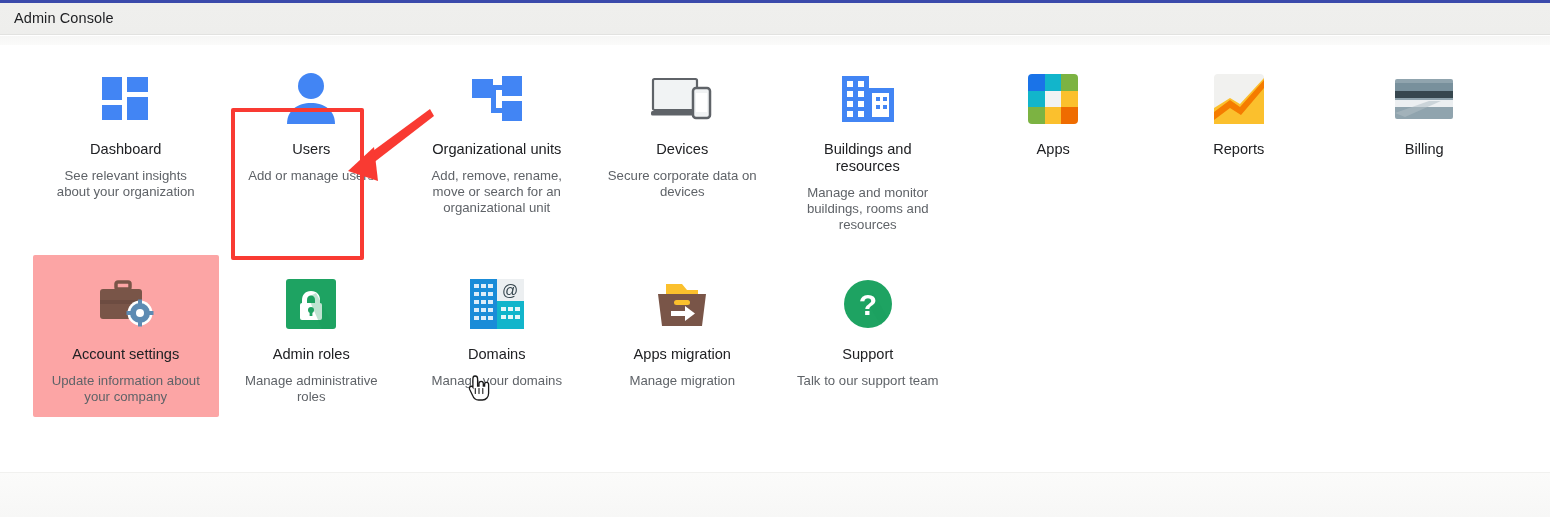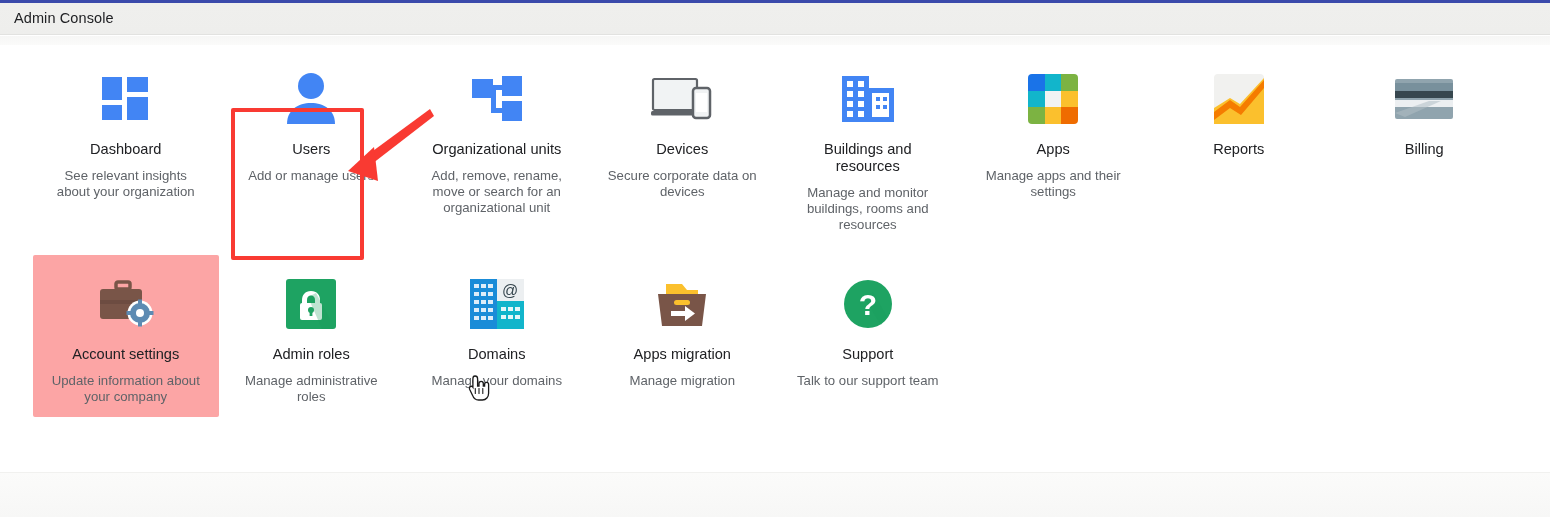--- a/index.html
+++ b/index.html
@@ -232,21 +232,20 @@
           <rect x="0" y="17" width="17" height="16" fill="#12b5cb"></rect>
           <rect x="17" y="17" width="16" height="16" fill="#f1f3f4"></rect>
           <rect x="33" y="17" width="17" height="16" fill="#fbc02d"></rect>
           <rect x="0" y="33" width="17" height="17" fill="#7cb342"></rect>
           <rect x="17" y="33" width="16" height="17" fill="#fbc02d"></rect>
           <rect x="33" y="33" width="17" height="17" fill="#ef6c00"></rect>
         </g>
       </svg>
           </div>
           <div class="t-label">Apps</div>
-          <div class="t-desc">Manage apps and their settings</div>
         </div>
         <div class="tile">
           <div class="icon-wrap">
             <svg width="50" height="50" viewBox="0 0 50 50">
         <rect x="0" y="0" width="50" height="50" rx="4" fill="#f1f1ef"></rect>
         <path d="M0 50 L0 34 L16 24 L26 30 L50 4 L50 50 Z" fill="#fbc02d"></path>
         <path d="M0 38 L16 26 L26 33 L50 6 L50 14 L27 41 L16 34 L0 46 Z" fill="#f57c00"></path>
       </svg>
           </div>
           <div class="t-label">Reports</div>

